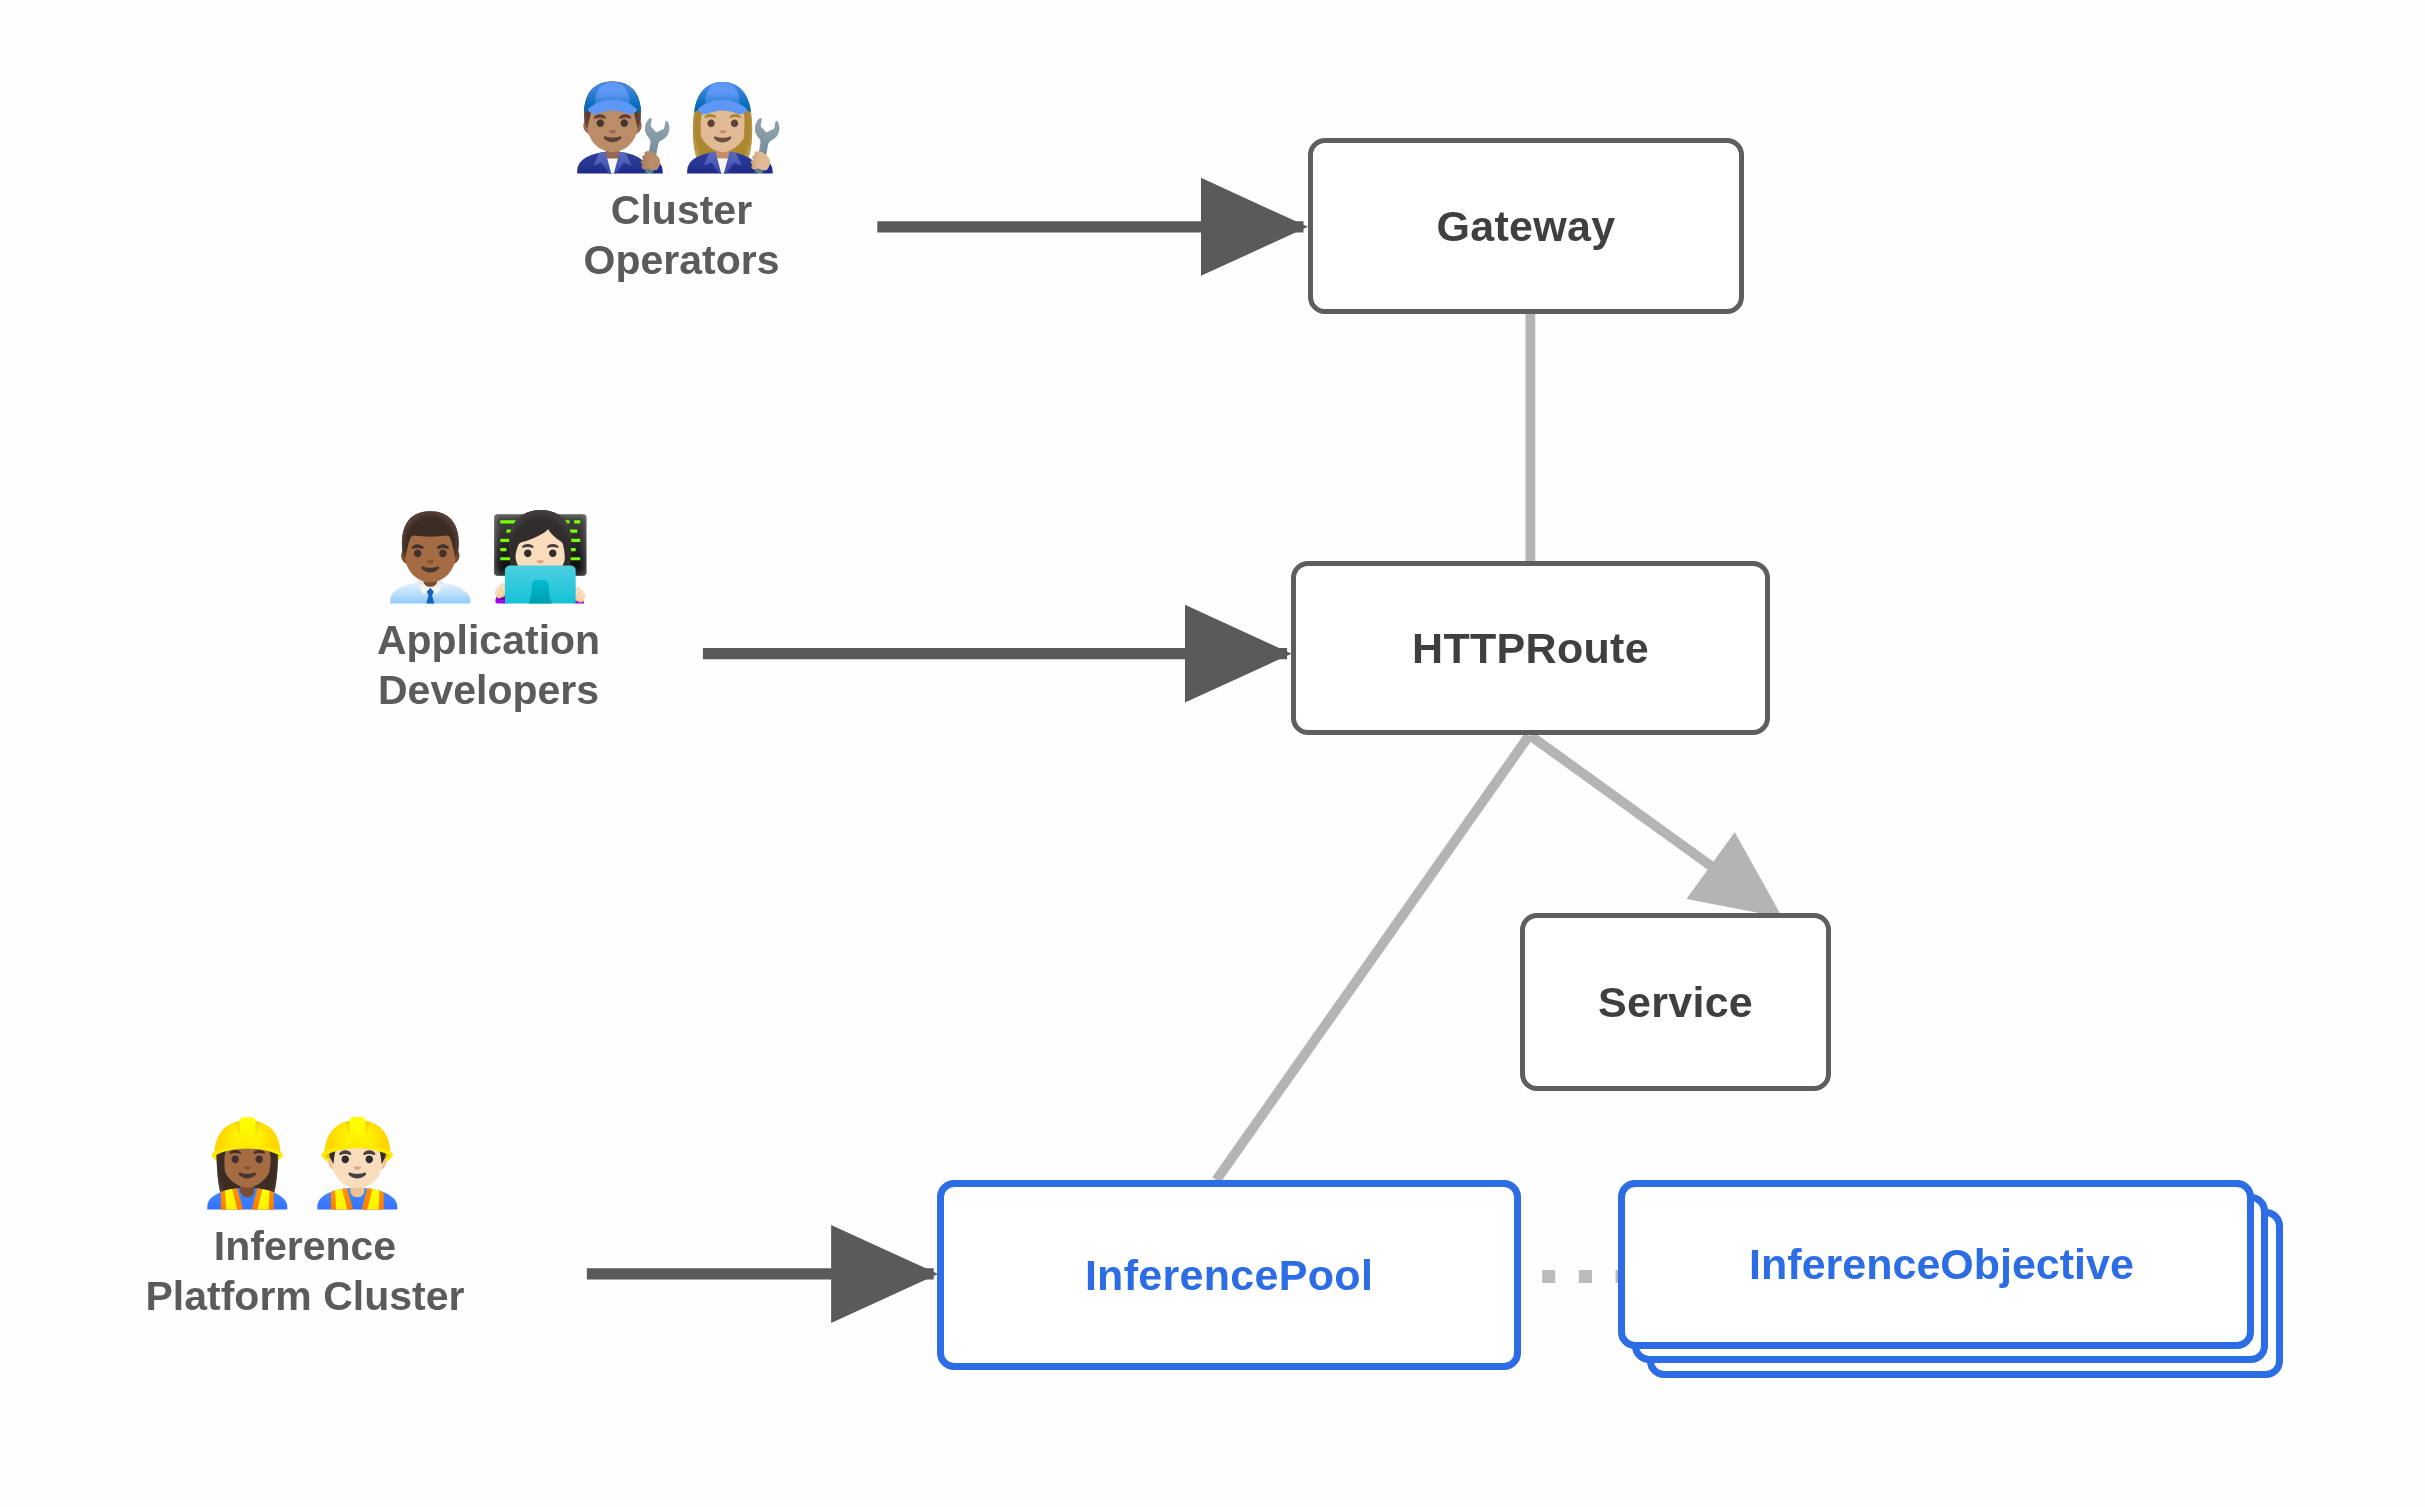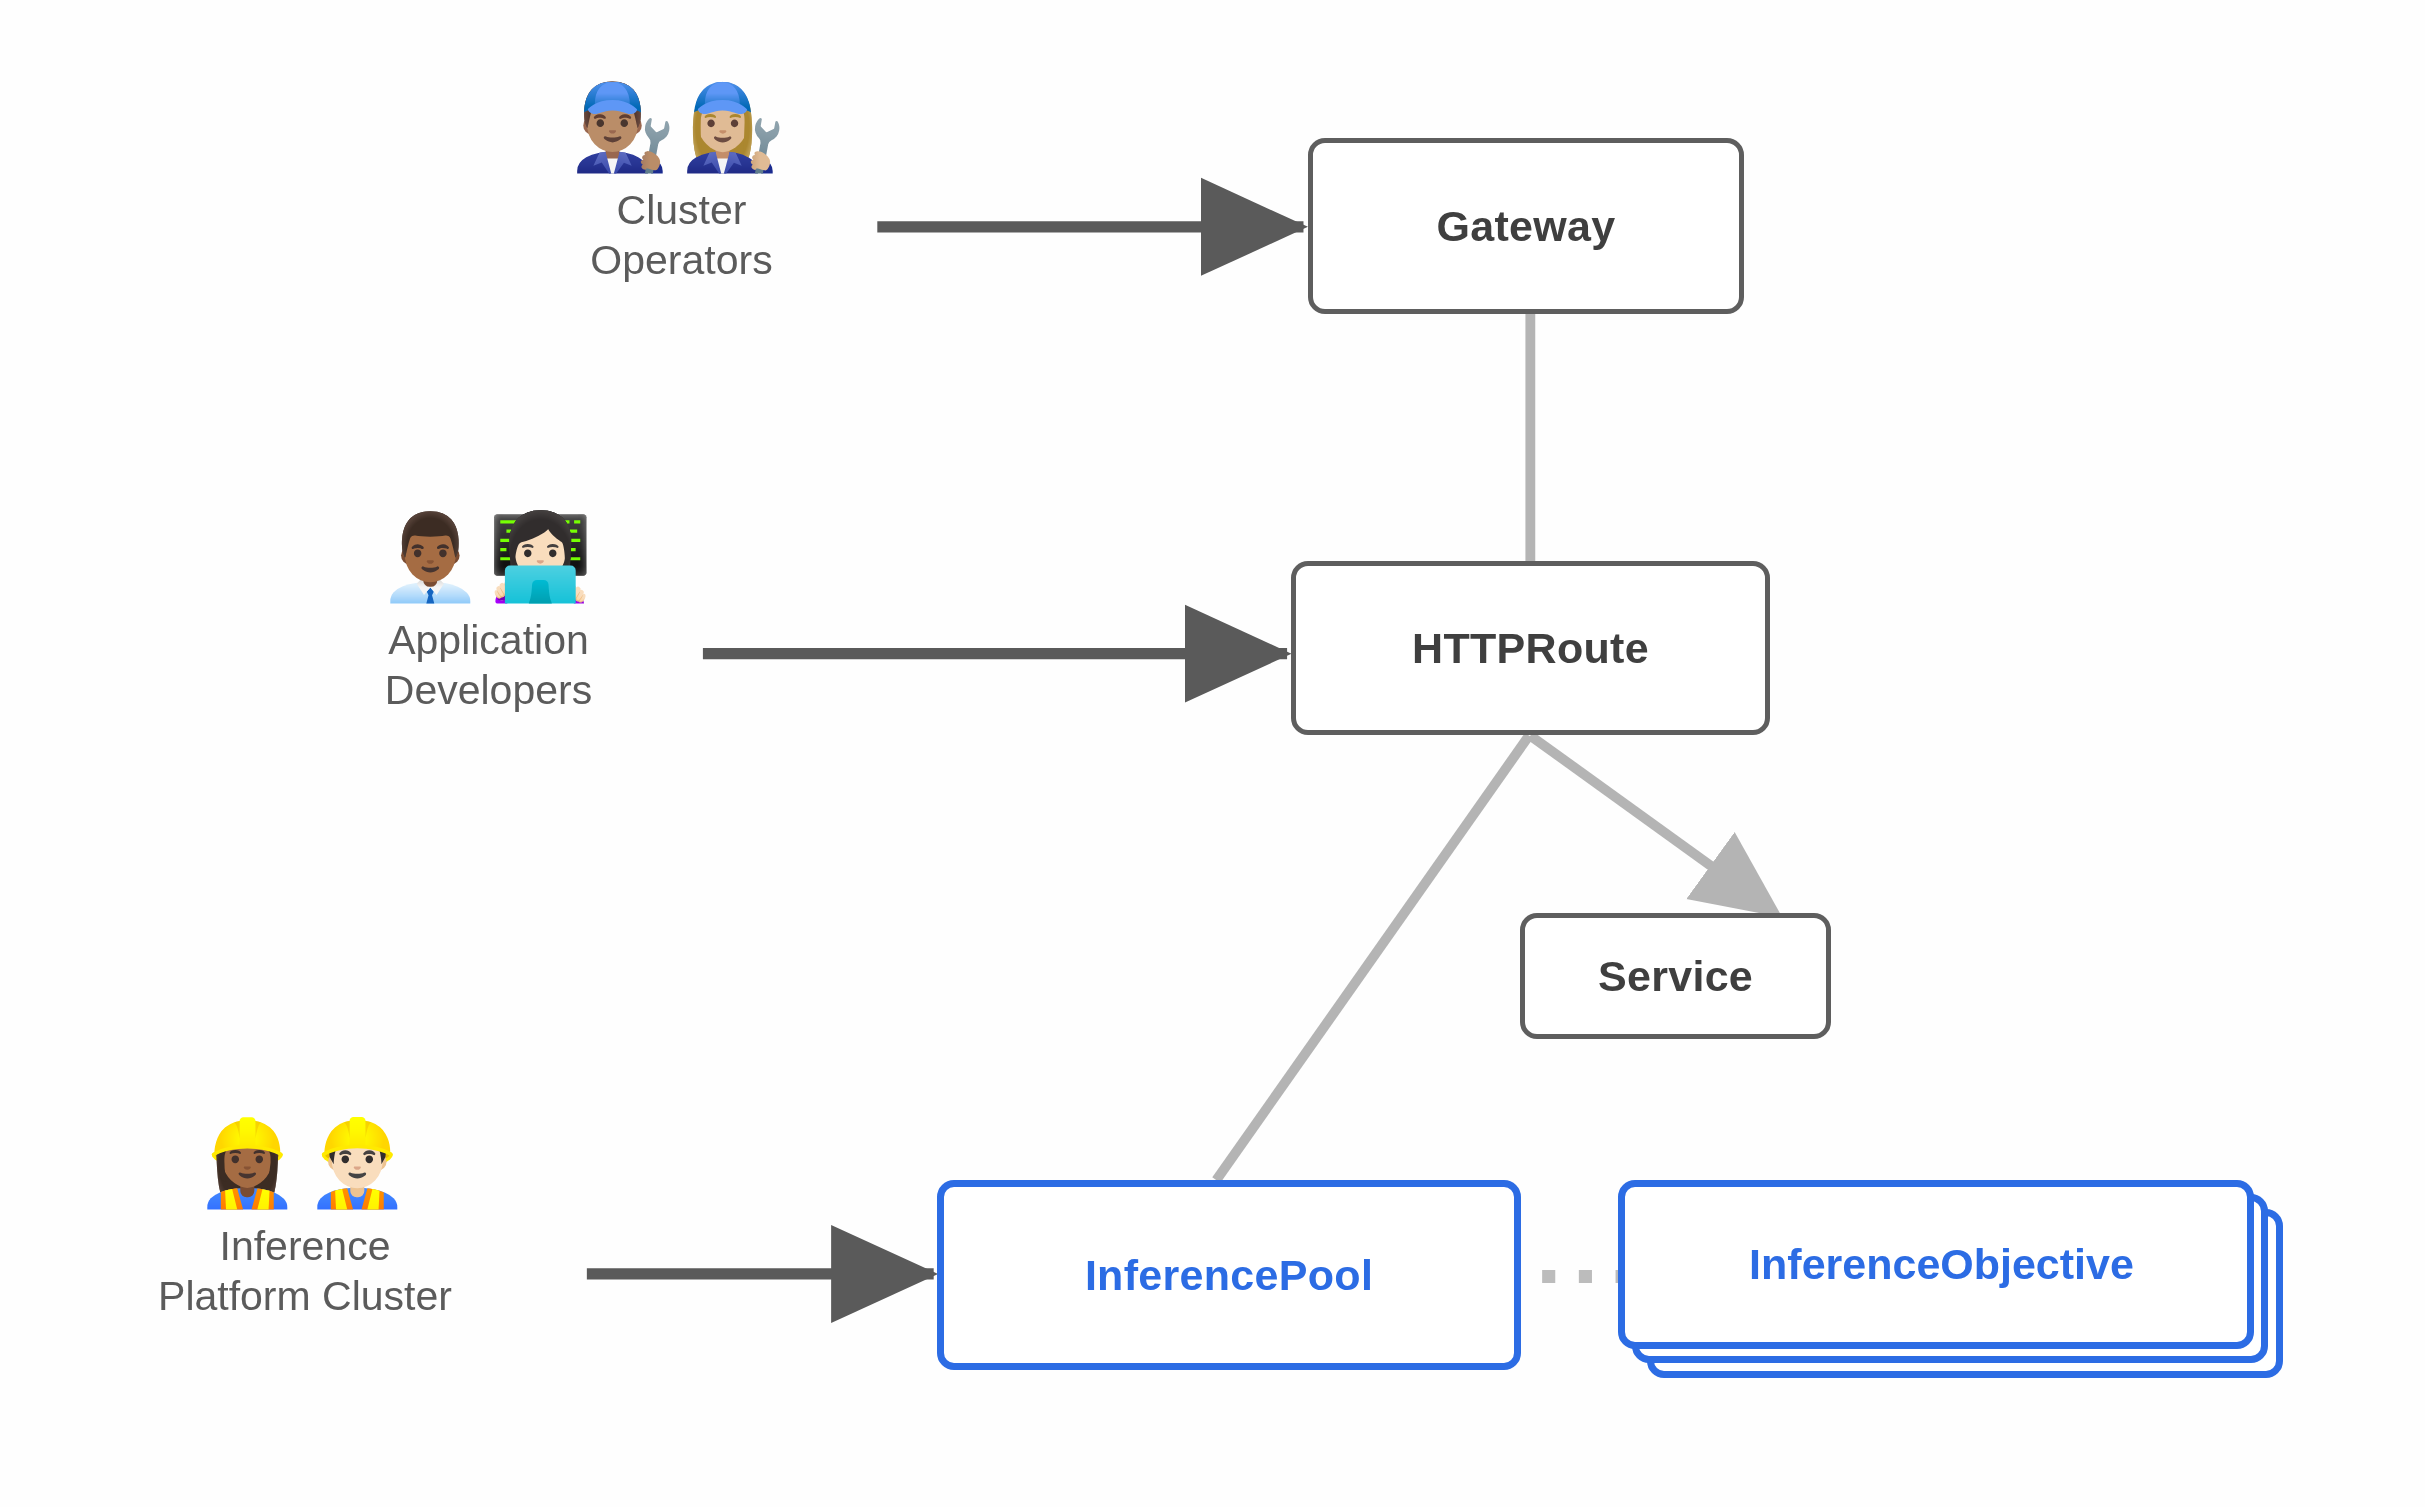--- a/index.html
+++ b/index.html
@@ -39,21 +39,21 @@
   .persona-emojis {
     font-family: "DejaVu Sans", sans-serif;
     font-size: 84px;
     line-height: 1.02;
     letter-spacing: 5.2px;
     white-space: nowrap;
   }
   .persona-label {
     margin-top: 14.4px;
     font-size: 41px;
-    font-weight: 400;
+    font-weight: 700;
     line-height: 1.22;
     color: #5b5b5b;
     white-space: pre-line;
   }
 
   
   .node {
     position: absolute;
     box-sizing: border-box;
     background: #ffffff;
@@ -157,21 +157,21 @@
   </div>
 
   <div class="node core" style="left:1291px; top:561px; width:479px; height:174px;">
     <span class="node-label">HTTPRoute</span>
   </div>
 
   <div class="node core" style="left:1308px; top:138px; width:436px; height:176px;">
     <span class="node-label">Gateway</span>
   </div>
 
-  <div class="node core" style="left:1520px; top:913px; width:311px; height:126px;">
+  <div class="node core" style="left:1520px; top:913px; width:311px; height:178px;">
     <span class="node-label">Service</span>
   </div>
 
   <div class="node accent" style="left:937px; top:1180px; width:584px; height:190px;">
     <span class="node-label">InferencePool</span>
   </div>
 
   <div class="stack" style="left:1618px; top:1180px; width:665px; height:200px;">
     <div class="layer back2" style="width:636px; height:169px;"></div>
     <div class="layer back1" style="width:636px; height:169px;"></div>

